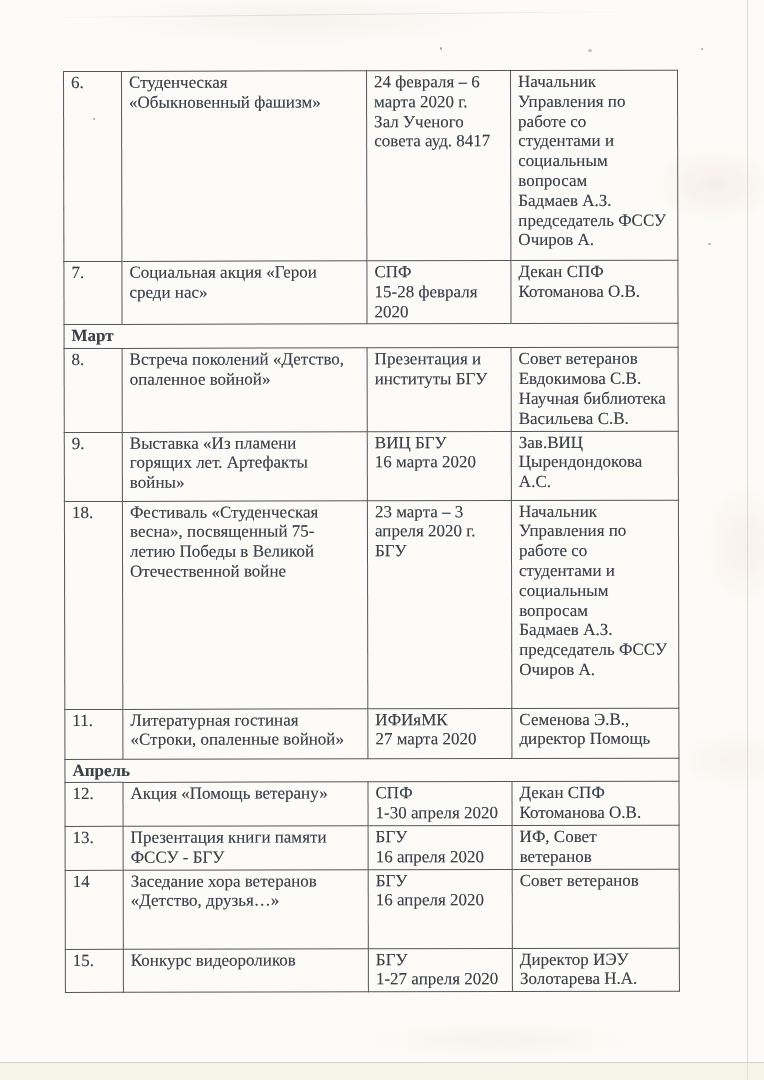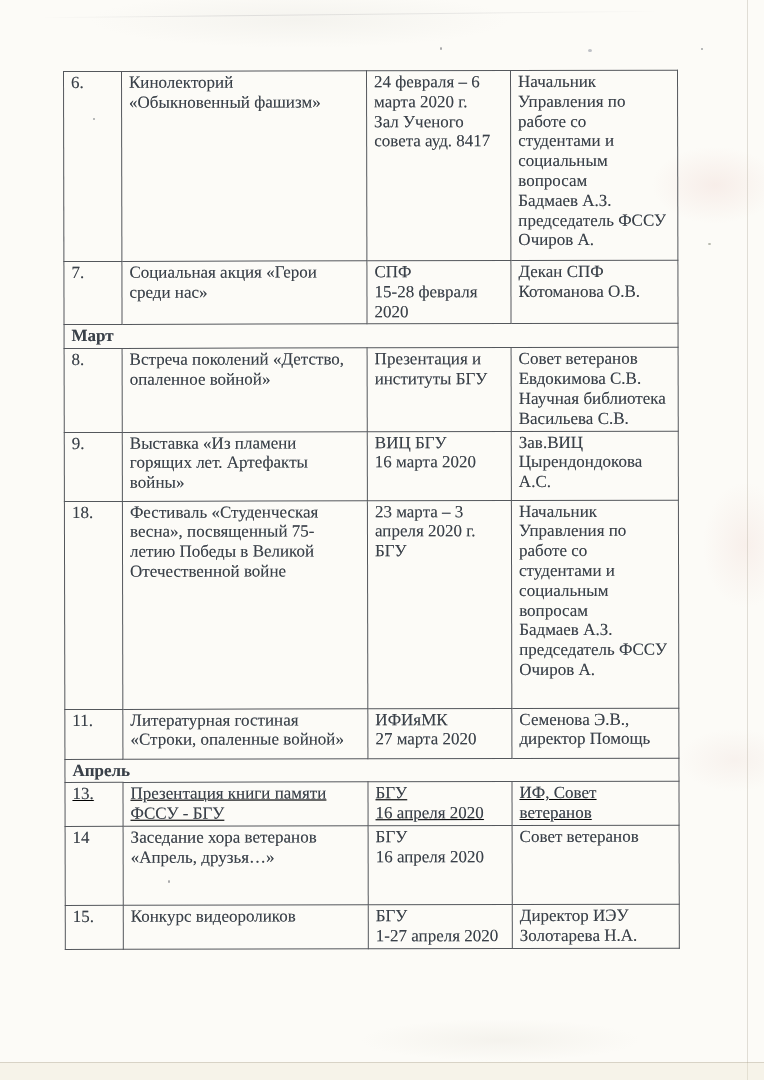--- a/index.html
+++ b/index.html
@@ -83,21 +83,21 @@
     <table class="schedule">
       <colgroup>
         <col style="width:58px">
         <col style="width:245px">
         <col style="width:144px">
         <col style="width:167px">
       </colgroup>
       <tbody>
           <tr style="height: 190px;">
             <td class="cell cell-num">6.</td>
-            <td class="cell cell-event">Кинолекторий
+            <td class="cell cell-event">Студенческая
 «Обыкновенный фашизм»</td>
             <td class="cell cell-date">24 февраля – 6
 марта 2020 г.
 Зал Ученого
 совета ауд. 8417</td>
             <td class="cell cell-resp">Начальник
 Управления по
 работе со
 студентами и
 социальным
@@ -165,33 +165,41 @@
             <td class="cell cell-event">Литературная гостиная
 «Строки, опаленные войной»</td>
             <td class="cell cell-date">ИФИяМК
 27 марта 2020</td>
             <td class="cell cell-resp">Семенова Э.В.,
 директор Помощь</td>
           </tr>
           <tr style="height: 20px;">
             <td colspan="4" class="month-cell">Апрель</td>
           </tr>
-          <tr style="height: 39px; text-decoration: underline;">
+          <tr style="height: 42px;">
+            <td class="cell cell-num">12.</td>
+            <td class="cell cell-event">Акция «Помощь ветерану»</td>
+            <td class="cell cell-date">СПФ
+1-30 апреля 2020</td>
+            <td class="cell cell-resp">Декан СПФ
+Котоманова О.В.</td>
+          </tr>
+          <tr style="height: 39px;">
             <td class="cell cell-num">13.</td>
             <td class="cell cell-event">Презентация книги памяти
 ФССУ - БГУ</td>
             <td class="cell cell-date">БГУ
 16 апреля 2020</td>
             <td class="cell cell-resp">ИФ, Совет
 ветеранов</td>
           </tr>
           <tr style="height: 79px;">
             <td class="cell cell-num">14</td>
             <td class="cell cell-event">Заседание хора ветеранов
-«Апрель, друзья…»</td>
+«Детство, друзья…»</td>
             <td class="cell cell-date">БГУ
 16 апреля 2020</td>
             <td class="cell cell-resp">Совет ветеранов</td>
           </tr>
           <tr style="height: 40px; margin-top: 40px;">
             <td class="cell cell-num">15.</td>
             <td class="cell cell-event">Конкурс видеороликов</td>
             <td class="cell cell-date">БГУ
 1-27 апреля 2020</td>
             <td class="cell cell-resp">Директор ИЭУ

